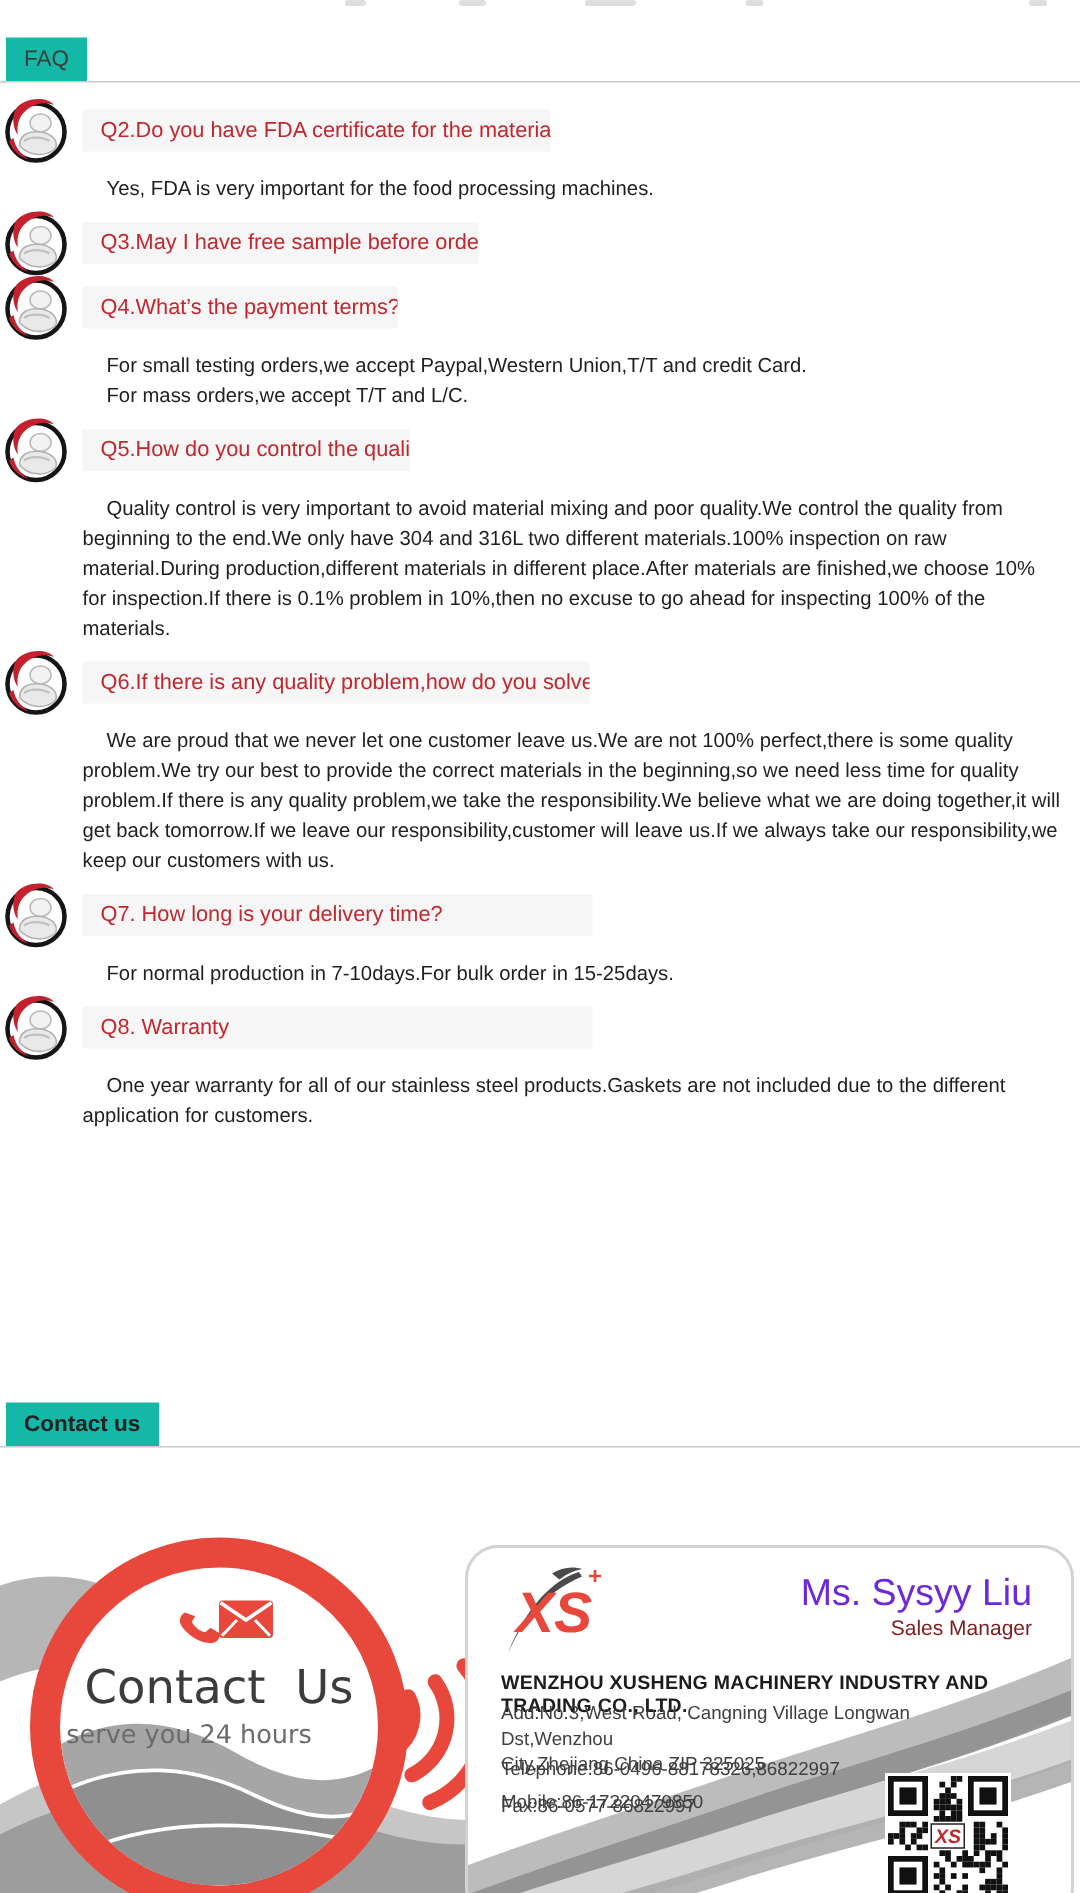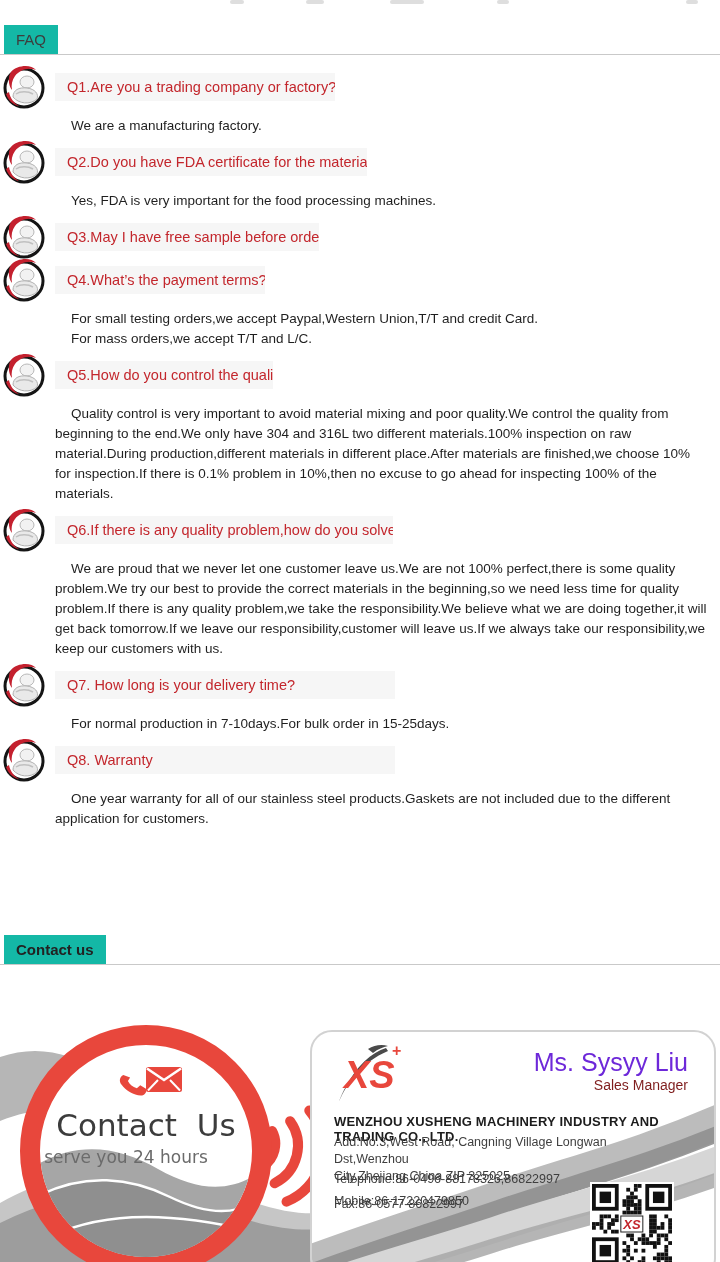--- a/index.html
+++ b/index.html
@@ -82,29 +82,20 @@
       </g>
     </defs>
   </svg>
 
   <div class="section-head faq-head">
     <span class="section-tab">FAQ</span>
   </div>
 
   <div class="faq-list">
 
-    <div class="qa-item">
-      <svg class="mascot" viewBox="0 0 47 47">
-          <use href="#mascot-g"></use>
-        </svg>
-      <div class="q-bar" style="width:268px;">Q1.Are you a trading company or factory?</div>
-      <div class="answers">
-          <div class="answer">We are a manufacturing factory.</div>
-        </div>
-    </div>
 
     <div class="qa-item">
       <svg class="mascot" viewBox="0 0 47 47">
           <use href="#mascot-g"></use>
         </svg>
       <div class="q-bar" style="width:300px;">Q2.Do you have FDA certificate for the materials?</div>
       <div class="answers">
           <div class="answer">Yes, FDA is very important for the food processing machines.</div>
         </div>
     </div>

